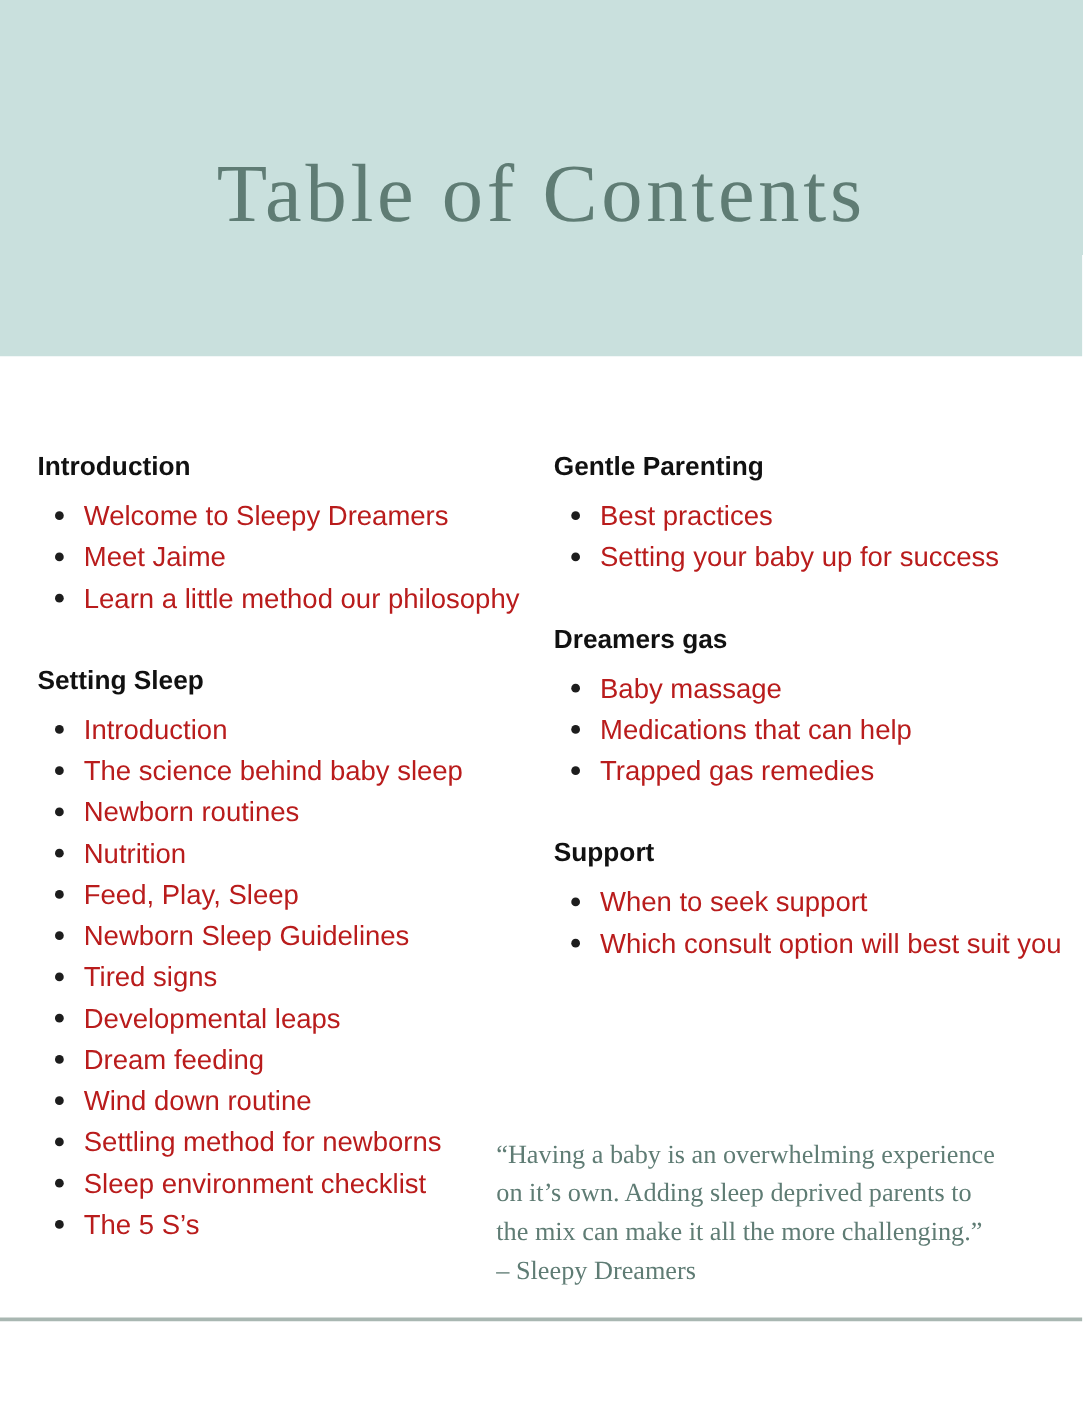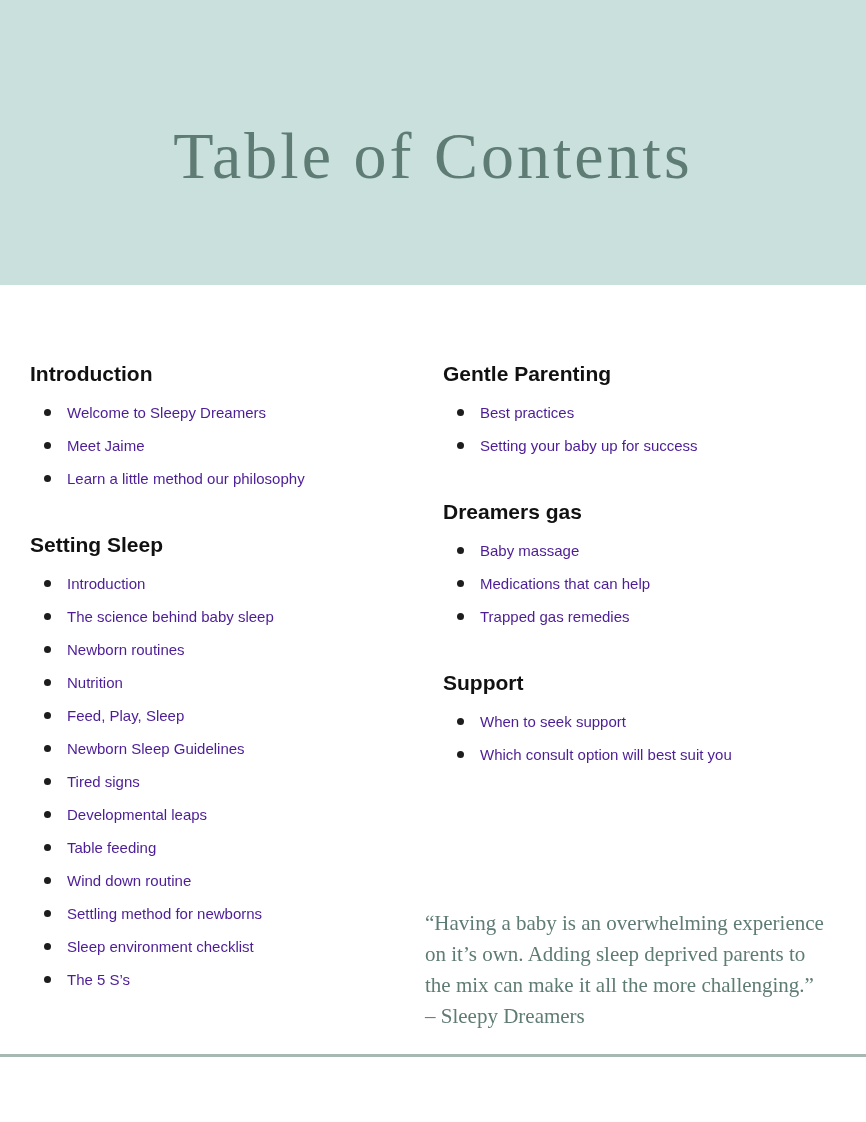--- a/index.html
+++ b/index.html
@@ -45,43 +45,42 @@
     line-height: 28px;
   }
   ul.toc-list {
     list-style: none;
     margin: 0 0 36px 0;
     padding: 0;
   }
   ul.toc-list li {
     position: relative;
     padding-left: 37px;
-    font-size: 15px;
+    font-size: 22px;
     line-height: 33px;
-    color: #4c1d95;
+    color: #b91c1c;
   }
   ul.toc-list li::before {
     content: "";
     position: absolute;
     left: 14px; top: 13px;
     width: 7px; height: 7px;
     border-radius: 50%;
     background: #1d1d1d;
   }
 
   
   .quote {
     position: absolute;
     left: 397px; top: 908px;
     width: 440px;
     font-family: "Liberation Serif", serif;
     font-size: 21px;
     line-height: 31px;
     color: #5f7c74;
-    margin-left: 28px;
   }
 
   
   .footer-line {
     position: absolute;
     left: 0; top: 1054px;
     width: 866px; height: 3px;
     background: #a9b7b2;
   }
   .footer-text {
@@ -115,21 +114,21 @@
     <h3 class="toc-heading">Setting Sleep</h3>
     <ul class="toc-list">
       <li>Introduction</li>
       <li>The science behind baby sleep</li>
       <li>Newborn routines</li>
       <li>Nutrition</li>
       <li>Feed, Play, Sleep</li>
       <li>Newborn Sleep Guidelines</li>
       <li>Tired signs</li>
       <li>Developmental leaps</li>
-      <li>Table feeding</li>
+      <li>Dream feeding</li>
       <li>Wind down routine</li>
       <li>Settling method for newborns</li>
       <li>Sleep environment checklist</li>
       <li>The 5 S’s</li>
     </ul>
   </div>
 
   <div class="col col-right">
     <h3 class="toc-heading">Gentle Parenting</h3>
     <ul class="toc-list">

